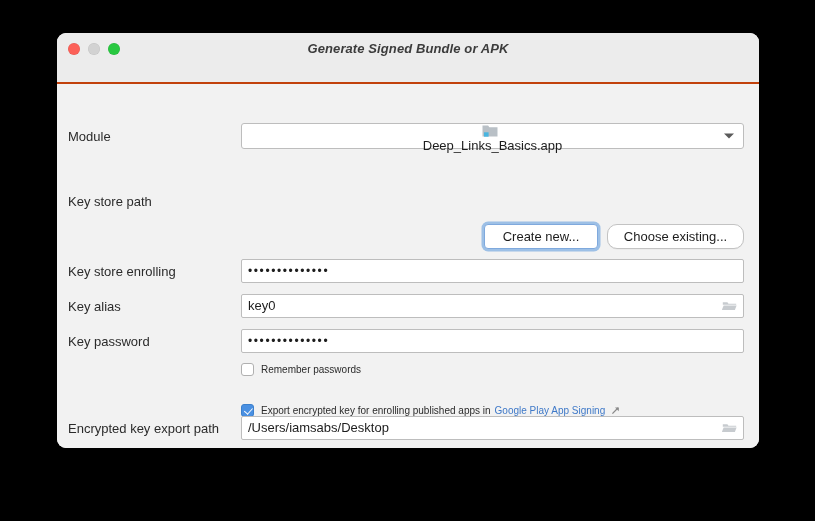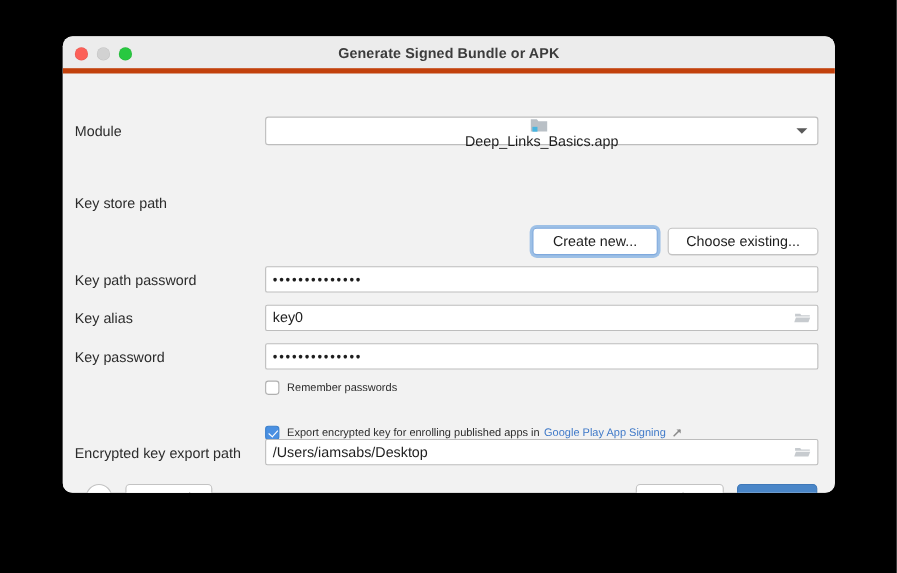--- a/index.html
+++ b/index.html
@@ -17,23 +17,24 @@
     width: 702px; height: 415px;
     background: #f2f2f2;
     border-radius: 9px;
     box-shadow: 0 6px 22px rgba(0,0,0,0.55);
     overflow: hidden;
   }
 
   
   #title-bar {
     position: relative;
-    height: 34px;
+    height: 51px;
     background: #ececec;
-    border-bottom: 5px solid #c2410c;
+    border-bottom: 2px solid #c2410c;
+    font-style: italic;
   }
   #traffic-lights {
     position: absolute;
     left: 11px; top: 10px;
     display: flex; gap: 8px;
   }
   .traffic-dot {
     width: 12px; height: 12px; border-radius: 50%;
     display: block;
   }
@@ -214,23 +215,23 @@
         <path d="M0.5 1.5 h5.6 l1.3 1.8 h8.1 v9.2 h-15 z" fill="#b9c0c6"></path>
         <rect x="2" y="8.3" width="4.6" height="4.4" fill="#49b5e0"></rect>
       </svg>
       <span id="module-value">Deep_Links_Basics.app</span>
       <span id="module-arrow"></span>
     </div>
 
     <div class="row-label" style="top:110px">Key store path</div>
 
     <div class="btn focused" style="left:427px; top:140px; width:114px;">Create new...</div>
-    <div class="btn" style="left:550px; top:140px; width:137px;">Choose existing...</div>
-
-    <div class="row-label" style="top:180px">Key path password</div>
+    <div class="btn" style="left:550px; top:140px; width:137px;border-radius:10px;">Choose existing...</div>
+
+    <div class="row-label" style="top:180px">Key store enrolling</div>
     <div class="field" style="top:175px">
       <span class="field-text" style="letter-spacing:1.6px; font-size:12px;">••••••••••••••</span>
     </div>
 
     <div class="row-label" style="top:215px">Key alias</div>
     <div class="field" style="top:210px">
       <span class="field-text">key0</span>
       <svg class="field-folder-icon" viewBox="0 0 15 12">
         <path d="M0.8 2.2 h4.6 l1.1 1.5 h7.7 v1.1 h-13.4 z" fill="#c7cbcf"></path>
         <path d="M1.6 5.6 h13 l-1.7 4.4 h-13 z" fill="#c7cbcf"></path>

